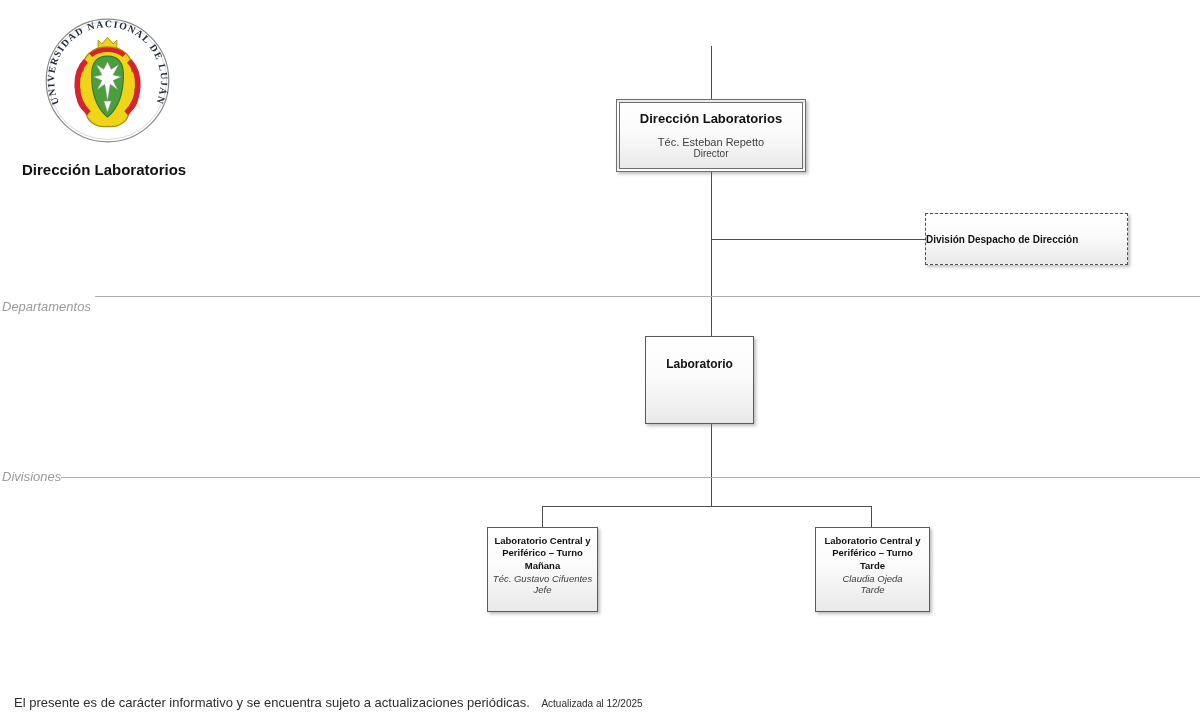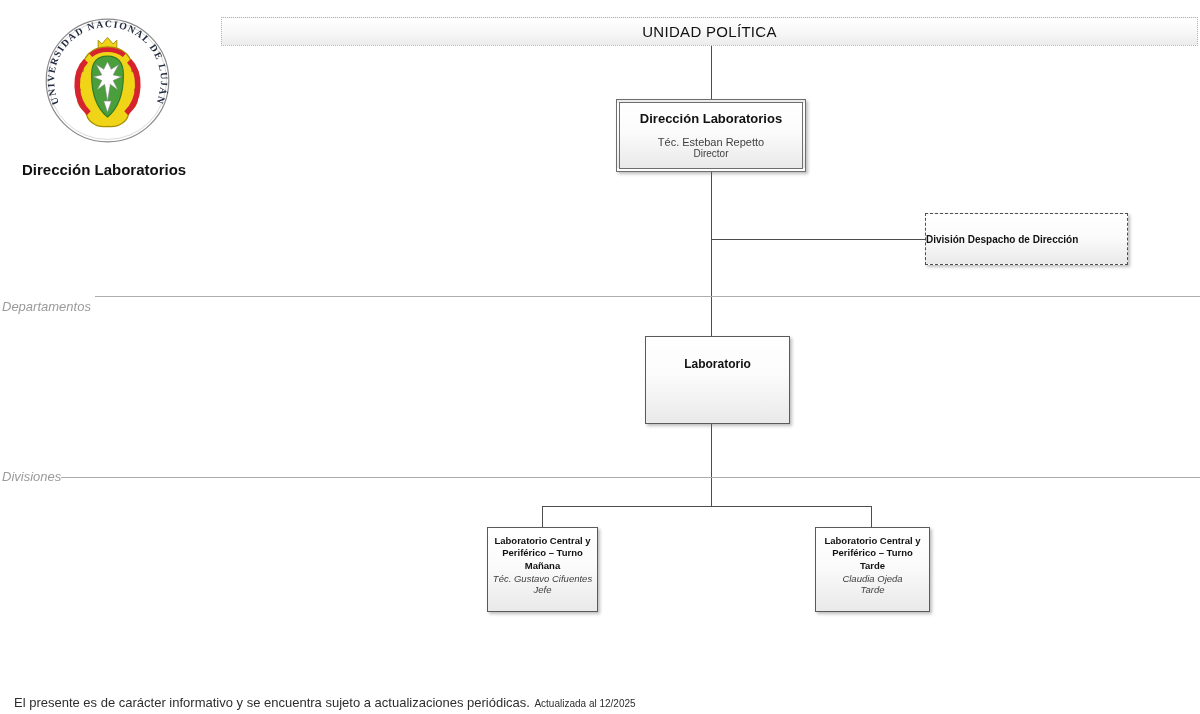--- a/index.html
+++ b/index.html
@@ -82,21 +82,21 @@
     left: 925px; top: 213px;
     width: 203px; height: 52px;
     border: 1px dashed #4f4f4f;
     display: flex;
     align-items: center;
     justify-content: flex-start;
   }
   .node.despacho .node-title { font-size: 10px; font-weight: bold; }
   .node.laboratorio {
     left: 645px; top: 336px;
-    width: 145px; height: 88px;
+    width: 109px; height: 88px;
     border: 1px solid #5a5a5a;
     padding-top: 20px;
   }
   .node.laboratorio .node-title { font-size: 12px; font-weight: bold; }
   .node.leaf {
     border: 1px solid #5a5a5a;
     padding: 7px 5px 6px 5px;
   }
   .node.leaf1 { left: 487px; top: 527px; width: 111px; height: 85px; }
   .node.leaf2 { left: 815px; top: 527px; width: 115px; height: 85px; }
@@ -107,42 +107,39 @@
   }
   .node.leaf .node-person { font-size: 9.5px; color: #3f3f3f; }
   .node.leaf .node-role { font-size: 9.5px; color: #3f3f3f; }
   
   .footer {
     position: absolute;
     left: 14px; top: 693px;
     white-space: nowrap;
   }
   .footer .disclaimer { font-size: 13px; color: #2e2e2e; text-align: right; }
-  .footer .updated { font-size: 10px; color: #2e2e2e; }
+  .footer .updated { font-size: 10px; color: #2e2e2e; margin-left: 7px; }
 </style>
 </head>
 <body>
 
 <div class="canvas">
 
   <svg class="connectors" viewBox="0 0 1200 714" xmlns="http://www.w3.org/2000/svg">
     <g stroke="#4d4d4d" stroke-width="1" fill="none">
       <path d="M711.5 46 V99"></path>
       <path d="M711.5 172 V336"></path>
       <path d="M711.5 239.5 H925"></path>
       <path d="M711.5 424 V506"></path>
       <path d="M542.5 506.5 H871.5"></path>
       <path d="M542.5 506 V527"></path>
       <path d="M871.5 506 V527"></path>
     </g>
   </svg>
 
-  <div class="unit-bar">
-    <span>UNIDAD POLÍTICA</span>
-  </div>
 
   <svg class="logo" viewBox="0 0 140 140" xmlns="http://www.w3.org/2000/svg">
     <circle cx="70" cy="70" r="65.5" fill="#ffffff" stroke="#8a8a8a" stroke-width="1.3"></circle>
     <circle cx="70" cy="70" r="63" fill="none" stroke="#cccccc" stroke-width="0.8"></circle>
     <defs>
       <path id="ringPath" d="M 29.7 110.3 A 57 57 0 1 1 110.3 110.3" fill="none"></path>
     </defs>
     <text font-family="'Liberation Serif', serif" font-size="10.5" font-weight="bold" letter-spacing="1.4" fill="#232c40">
       <textPath href="#ringPath" startOffset="50%" text-anchor="middle">UNIVERSIDAD NACIONAL DE LUJÁN</textPath>
     </text>

